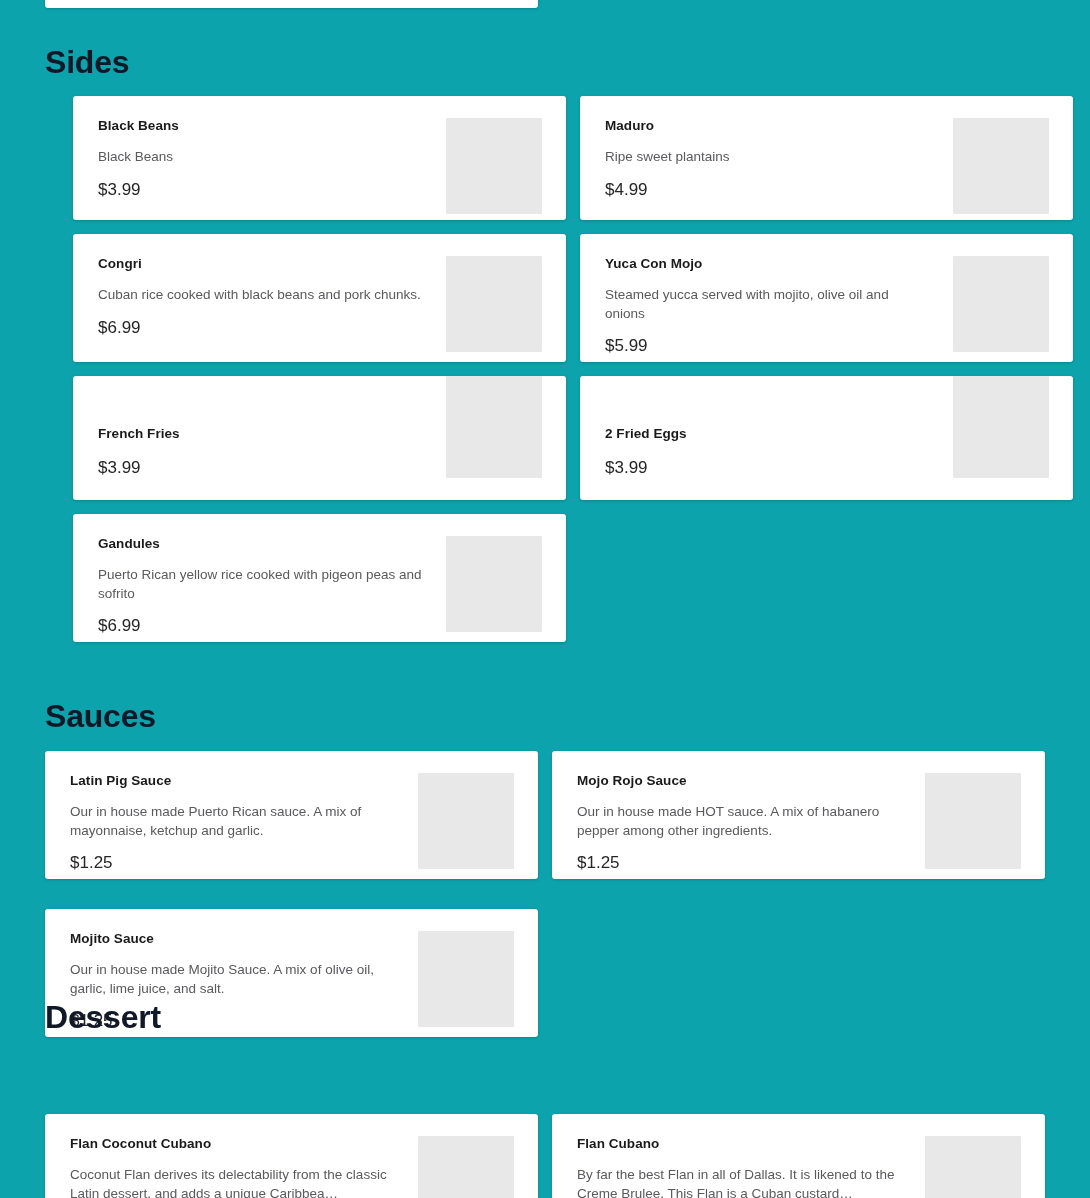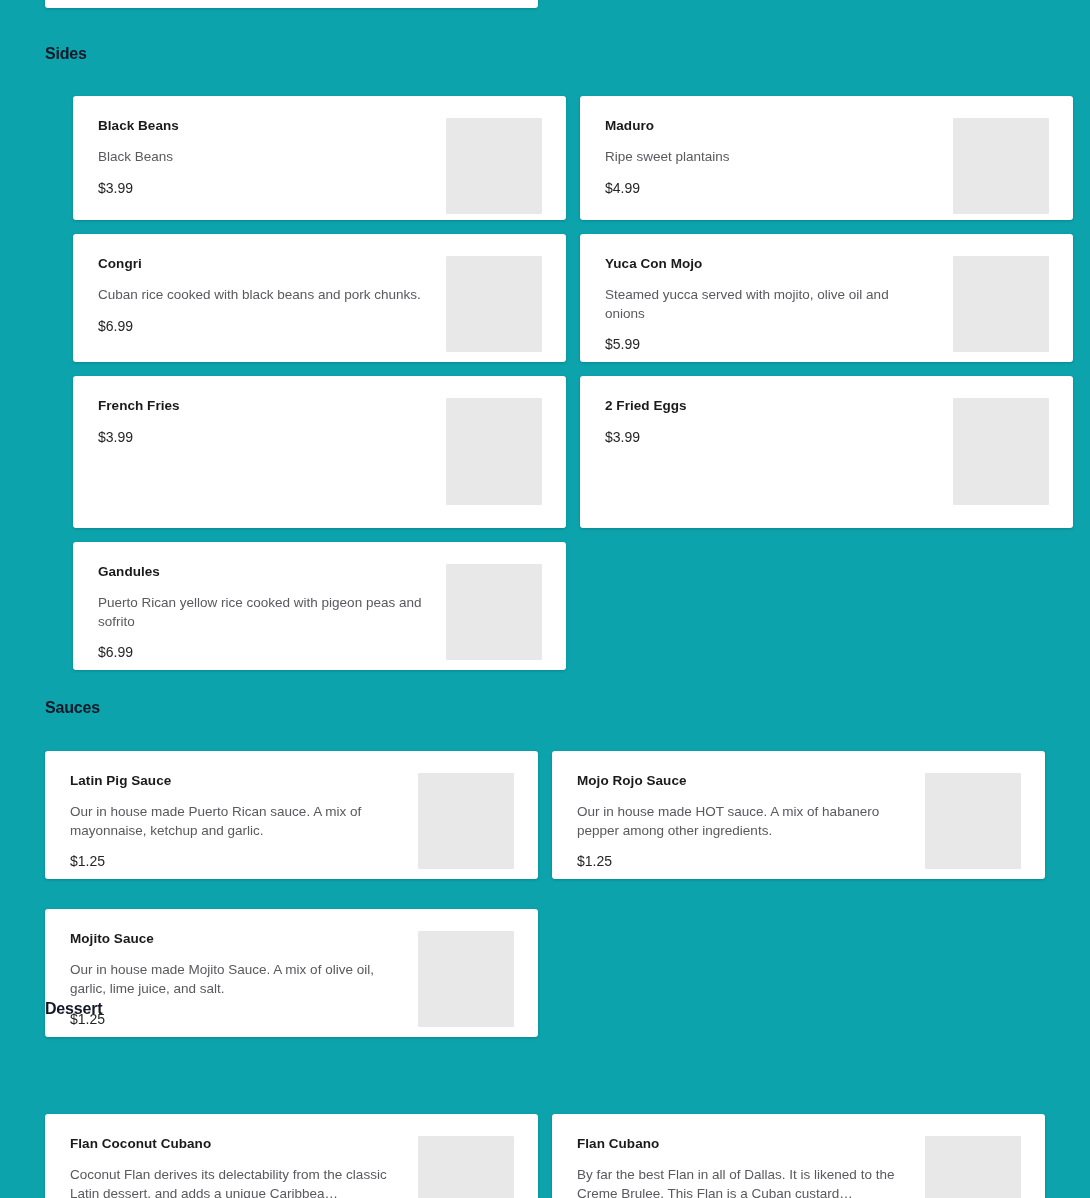--- a/index.html
+++ b/index.html
@@ -30,21 +30,21 @@
     left: 45px;
     top: -34px;
     width: 493px;
     height: 42px;
     background: #ffffff;
     border-radius: 3px;
     box-shadow: 0 1px 3px rgba(0,0,0,0.18);
   }
 
   .section-title {
-    font-size: 16px;
+    font-size: 32px;
     font-weight: 700;
     color: #111827;
     letter-spacing: -0.2px;
     line-height: 1;
   }
 
   
   .title-sides   { position: absolute; left: 45px; top: 46px; }
   .title-sauces  { position: absolute; left: 45px; top: 700px; }
   .title-dessert { position: absolute; left: 45px; top: 1001px; }
@@ -69,21 +69,21 @@
     box-shadow: 0 1px 3px rgba(0,0,0,0.18);
     padding: 22px 24px 22px 25px;
     display: flex;
     align-items: flex-start;
     justify-content: space-between;
     overflow: hidden;
   }
 
   .card-h1 { height: 124px; }   
   .card-h2 { height: 128px; }   
-  .card-h3 { height: 152px; }   
+  .card-h3 { height: 124px; align-items: flex-end; }   
   .card-dessert { height: 110px; }
 
   .card-text {
     flex: 1 1 auto;
     min-width: 0;
     padding-right: 16px;
     max-width: 340px;
   }
 
   .item-name {
@@ -97,21 +97,21 @@
 
   .item-desc {
     font-size: 13.5px;
     font-weight: 400;
     color: #59595e;
     line-height: 1.36;
     margin-bottom: 13px;
   }
 
   .item-price {
-    font-size: 14px;
+    font-size: 17px;
     font-weight: 400;
     color: #262626;
     line-height: 1.2;
   }
 
   .item-thumb {
     flex: 0 0 auto;
     width: 96px;
     height: 96px;
     background: #e8e8e8;

